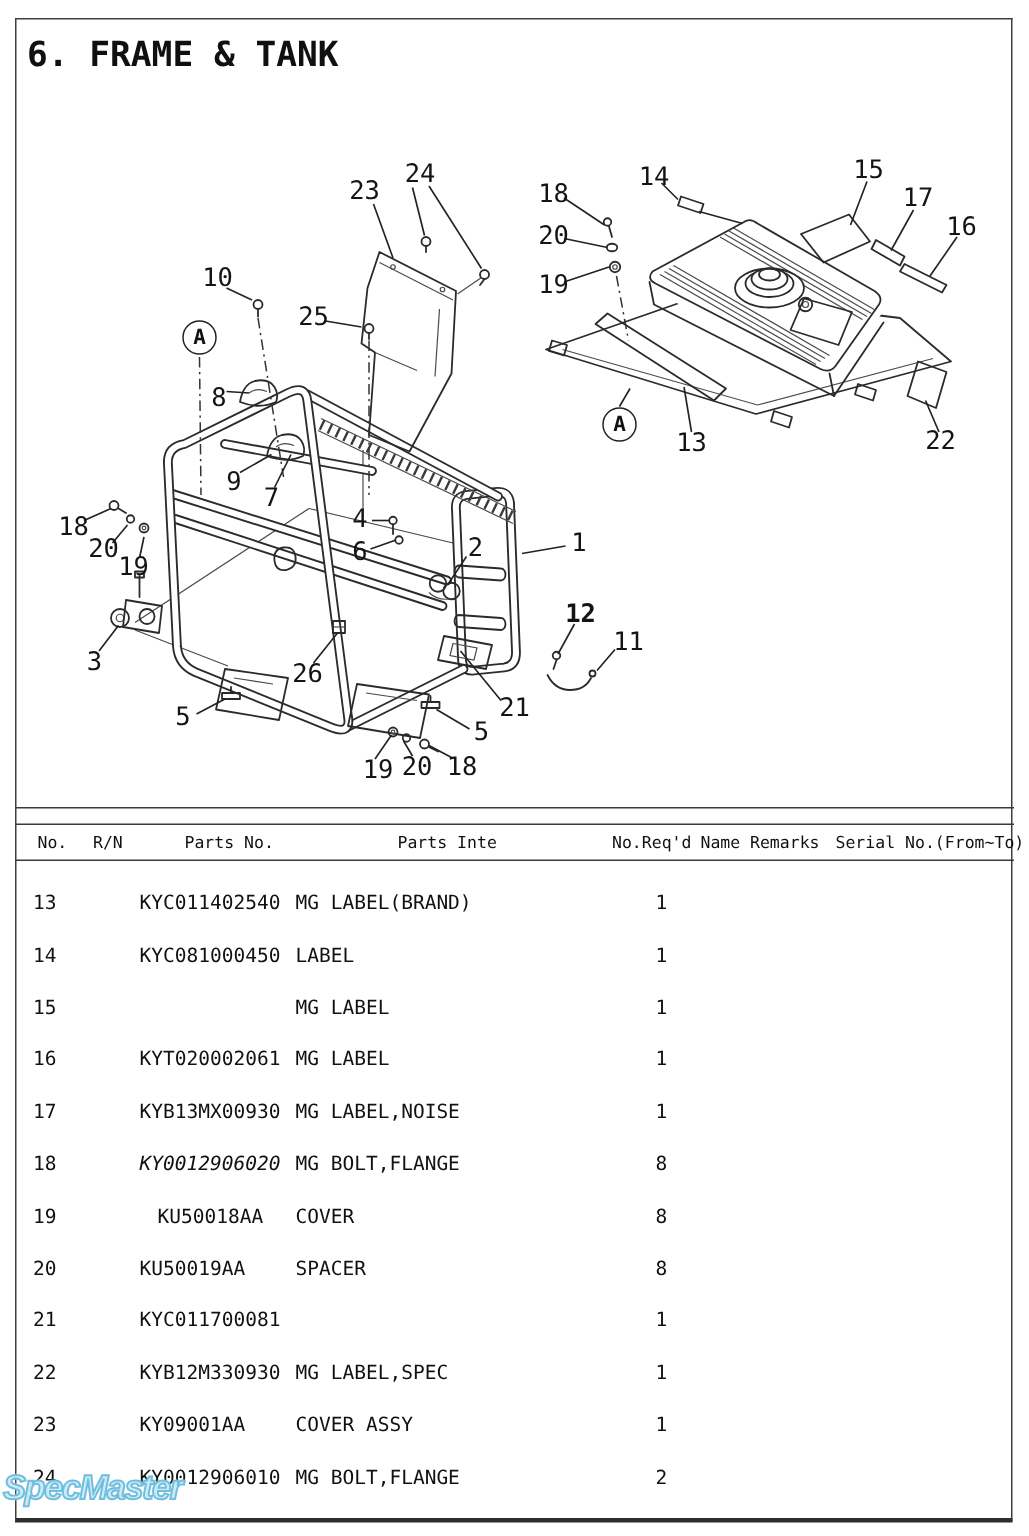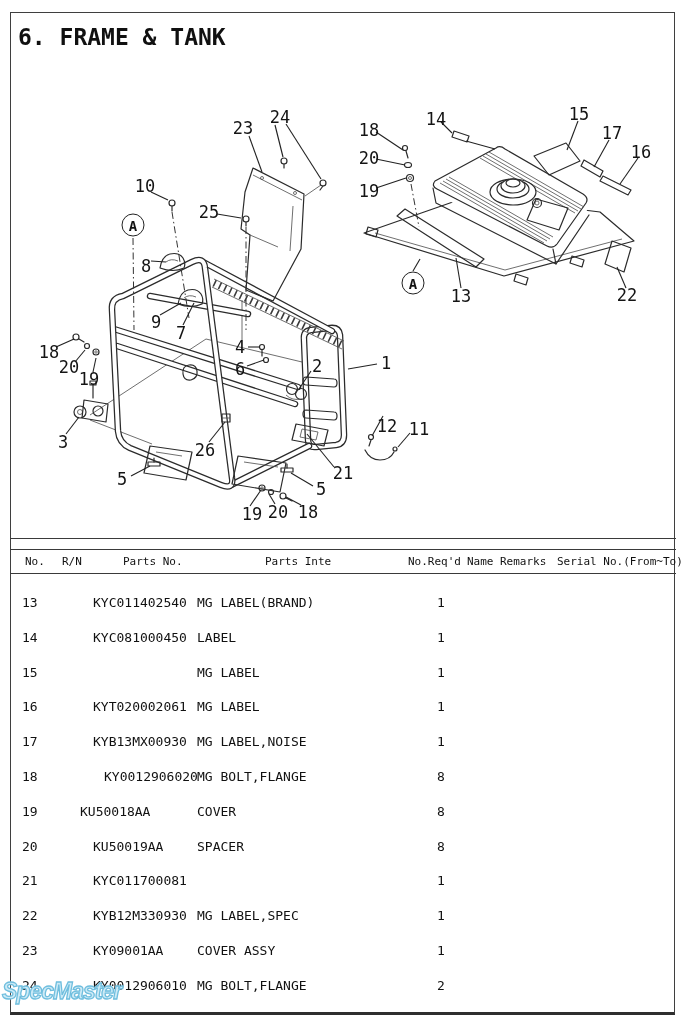--- a/index.html
+++ b/index.html
@@ -267,21 +267,21 @@
       <span class="callout" style="left: 317px; top: 366px;">2</span>
       <span class="callout" style="left: 386px; top: 363px;">1</span>
       <span class="callout" style="left: 49px; top: 352px;">18</span>
       <span class="callout" style="left: 69px; top: 367px;">20</span>
       <span class="callout" style="left: 89px; top: 379px;">19</span>
       <span class="callout" style="left: 63px; top: 442px;">3</span>
       <span class="callout" style="left: 205px; top: 450px;">26</span>
       <span class="callout" style="left: 122px; top: 479px;">5</span>
       <span class="callout" style="left: 321px; top: 489px;">5</span>
       <span class="callout" style="left: 343px; top: 473px;">21</span>
-      <span class="callout" style="left: 387px; top: 426px;">12</span>
+      <span class="callout" style="left: 387px; top: 410px; font-weight: bold;">12</span>
       <span class="callout" style="left: 419px; top: 429px;">11</span>
       <span class="callout" style="left: 252px; top: 514px;">19</span>
       <span class="callout" style="left: 278px; top: 512px;">20</span>
       <span class="callout" style="left: 308px; top: 512px;">18</span>
       <span class="callout" style="left: 369px; top: 130px;">18</span>
       <span class="callout" style="left: 436px; top: 119px;">14</span>
       <span class="callout" style="left: 579px; top: 114px;">15</span>
       <span class="callout" style="left: 612px; top: 133px;">17</span>
       <span class="callout" style="left: 641px; top: 152px;">16</span>
       <span class="callout" style="left: 369px; top: 158px;">20</span>
@@ -356,31 +356,31 @@
       <span style="left: 93px;">KYB13MX00930</span>
       <span style="left: 197px;">MG LABEL,NOISE</span>
       <span style="left: 432px; width: 18px; text-align: center;">1</span>
       <span style="left: 467px;"></span>
       <span style="left: 500px;"></span>
       <span style="left: 557px;"></span>
     </div>
     <div class="trow" style="top: 759px;">
       <span style="left: 22px;">18</span>
       <span style="left: 62px;"></span>
-      <span style="left: 104px;">KY0012906020</span>
+      <span style="left: 93px; font-style: italic;">KY0012906020</span>
       <span style="left: 197px;">MG BOLT,FLANGE</span>
       <span style="left: 432px; width: 18px; text-align: center;">8</span>
       <span style="left: 467px;"></span>
       <span style="left: 500px;"></span>
       <span style="left: 557px;"></span>
     </div>
     <div class="trow" style="top: 793.8px;">
       <span style="left: 22px;">19</span>
       <span style="left: 62px;"></span>
-      <span style="left: 80px;">KU50018AA</span>
+      <span style="left: 105px;">KU50018AA</span>
       <span style="left: 197px;">COVER</span>
       <span style="left: 432px; width: 18px; text-align: center;">8</span>
       <span style="left: 467px;"></span>
       <span style="left: 500px;"></span>
       <span style="left: 557px;"></span>
     </div>
     <div class="trow" style="top: 828.6px;">
       <span style="left: 22px;">20</span>
       <span style="left: 62px;"></span>
       <span style="left: 93px;">KU50019AA</span>

